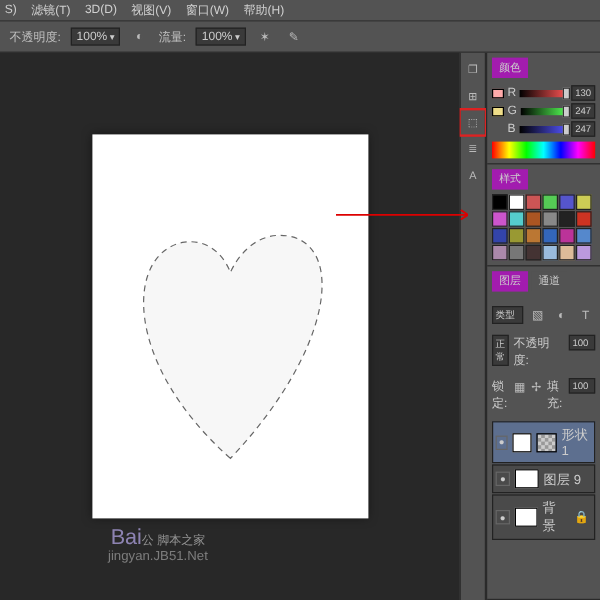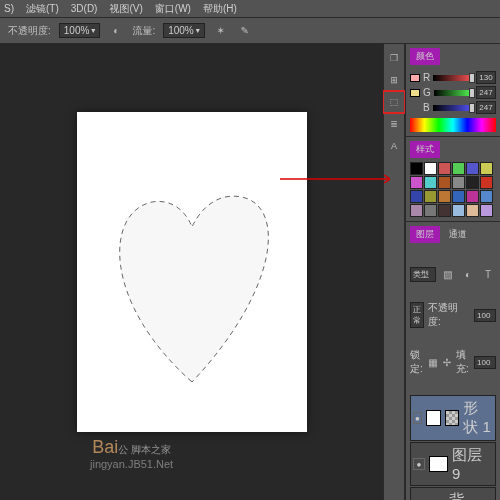--- a/index.html
+++ b/index.html
@@ -26,28 +26,28 @@
 .color-row{display:flex;align-items:center;gap:3px;margin:2px 0}
 .color-chip{width:10px;height:8px;border:1px solid #000}
 .slider{flex:1;height:6px;background:linear-gradient(90deg,#000,#f55);position:relative}
 .slider.g{background:linear-gradient(90deg,#000,#5f5)}
 .slider.b{background:linear-gradient(90deg,#000,#55f)}
 .slider-thumb{position:absolute;right:-2px;top:-2px;width:6px;height:10px;background:#ccc;border:1px solid #333}
 .val{width:20px;background:#3a3a3a;border:1px solid #222;text-align:center;font-size:8px;padding:1px}
 .spectrum{height:14px;background:linear-gradient(90deg,#f00,#ff0,#0f0,#0ff,#00f,#f0f,#f00);margin-top:4px}
 .sw-grid{display:flex;flex-wrap:wrap;gap:1px}
 .sw{width:13px;height:13px;border:1px solid #222}
-.layer-head{display:flex;gap:4px;align-items:center;margin:19px 0}
+.layer-head{display:flex;gap:4px;align-items:flex-start;margin:8px 0}
 .lh-field{background:#3a3a3a;border:1px solid #222;padding:1px 2px;font-size:8px;flex:1}
 .layer-row{display:flex;align-items:center;gap:4px;padding:3px 2px;border:1px solid #222;margin:1px 0;background:#4a4a4a}
 .layer-row.active{background:#5d6f8f}
 .eye{width:12px;height:12px;border:1px solid #666;display:flex;align-items:center;justify-content:center;font-size:8px}
 .thumb{width:20px;height:16px;background:#fff;border:1px solid #000}
 .thumb.mask{background:repeating-conic-gradient(#999 0 25%,#ccc 0 50%) 0 0/6px 6px}
-.lyname{font-size:15px}
+.lyname{font-size:11px}
 .watermark{position:absolute;bottom:30px;left:90px;color:#999;font-size:14px;opacity:.65;display:flex;flex-direction:column;align-items:center}
 .wm-sub{font-size:11px;color:#aaa}
 </style>
 </head>
 <body>
 
 <div class="menubar">
   <span class="menu-item">S)</span>
   <span class="menu-item">滤镜(T)</span>
   <span class="menu-item">3D(D)</span>
@@ -191,15 +191,15 @@
         <div class="eye">●</div>
         <div class="thumb"></div>
         <span class="lyname">背景</span>
         <span class="icon-btn">🔒</span>
       </div>
     </div>
   </div>
 </div>
 
 <div class="watermark">
-  <div><span style="font-size:18px;color:#fdba74">Bai</span><span>公</span> <span>脚本之家</span></div>
+  <div><span style="font-size:18px;color:#c4b5fd">Bai</span><span>公</span> <span>脚本之家</span></div>
   <div class="wm-sub">jingyan.JB51.Net</div>
 </div>
 
 </body></html>

